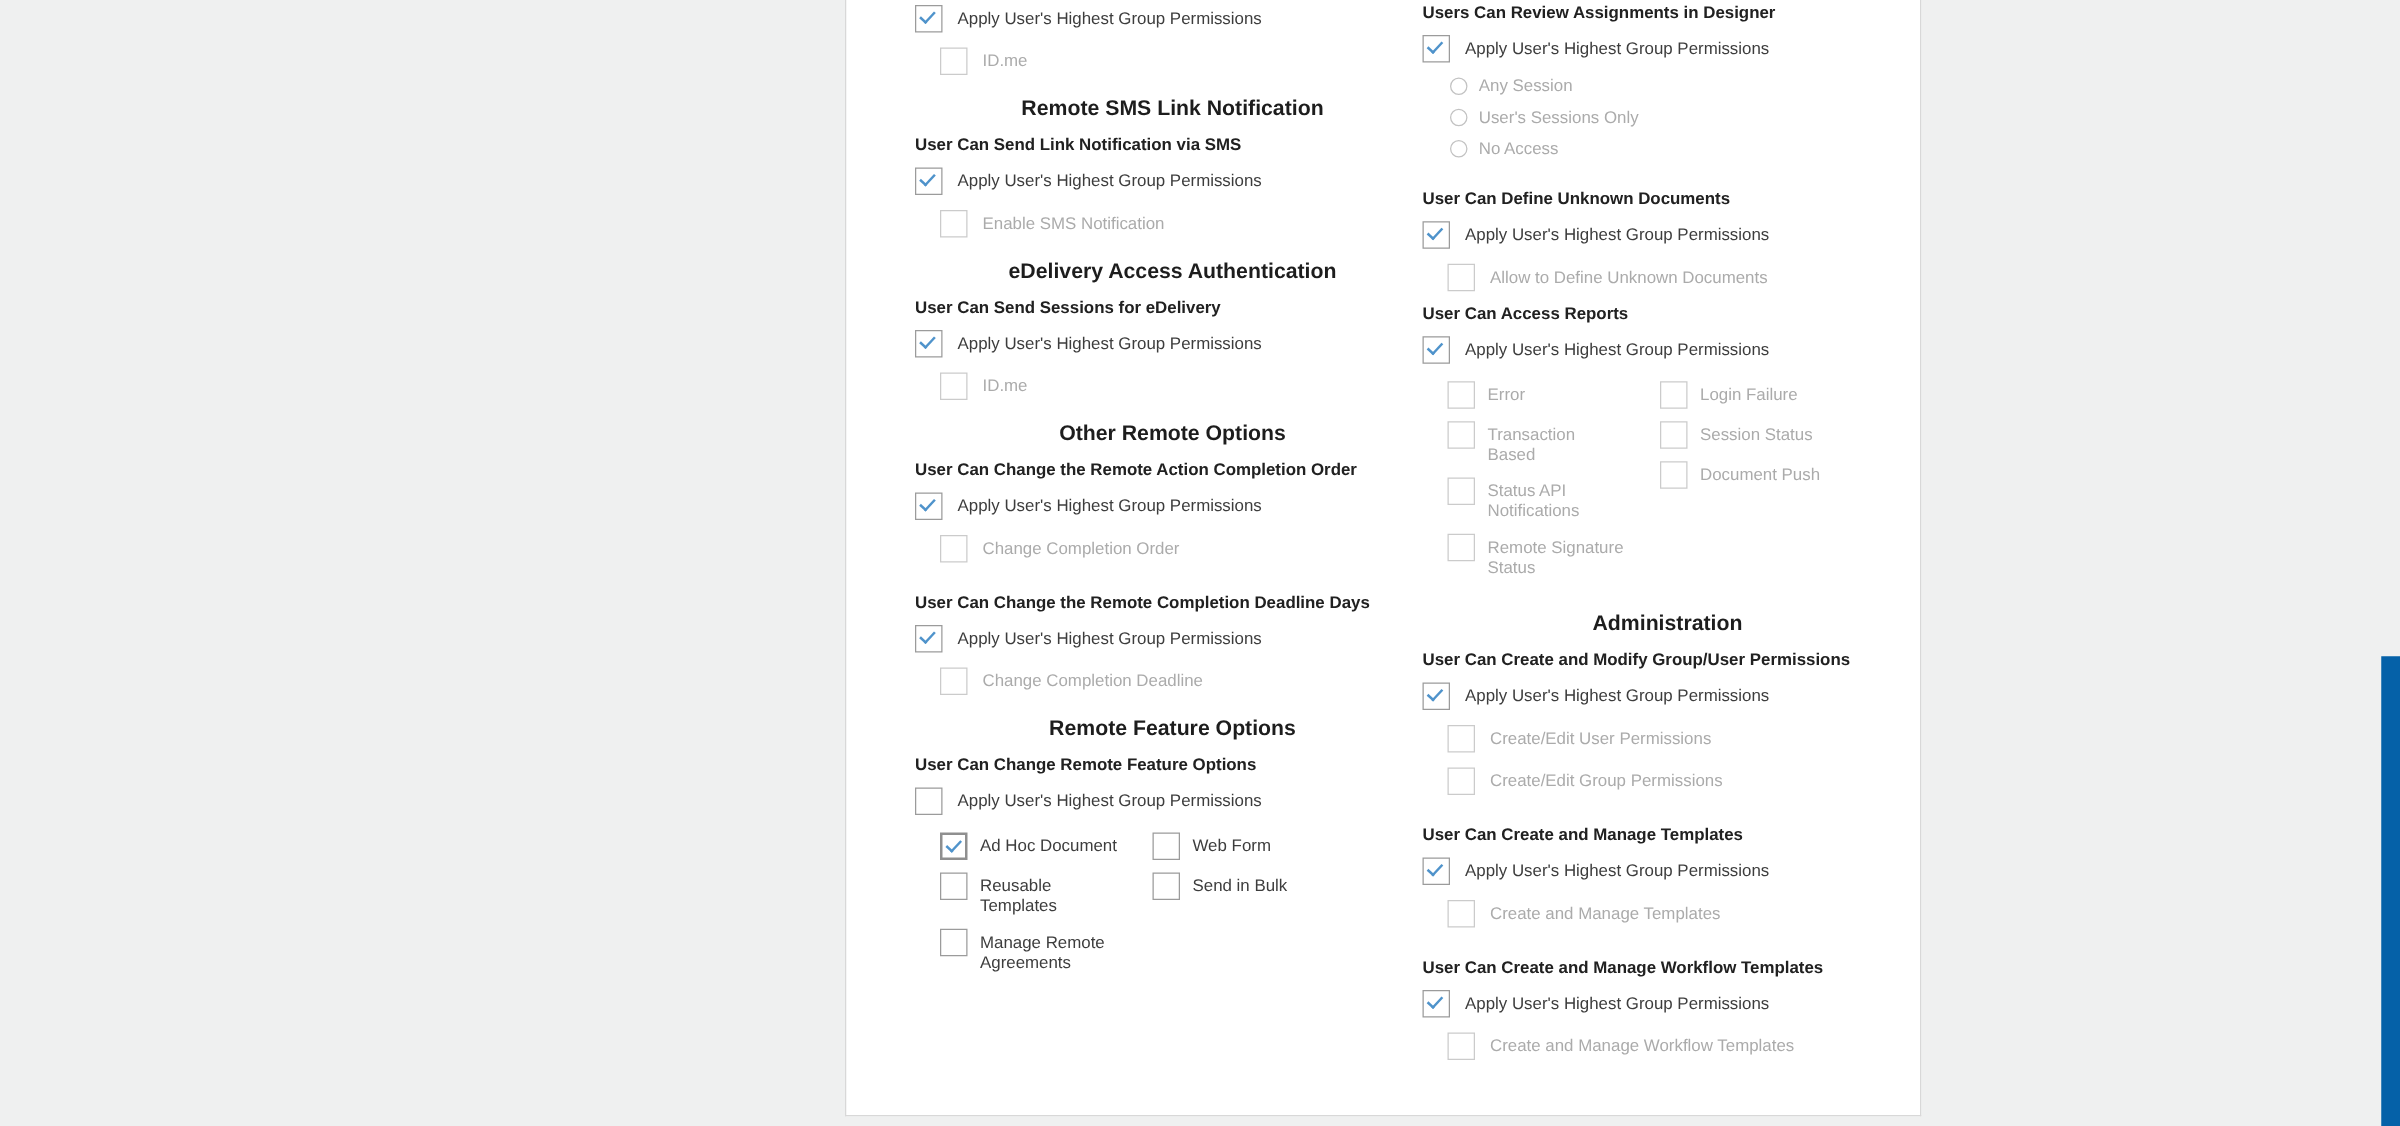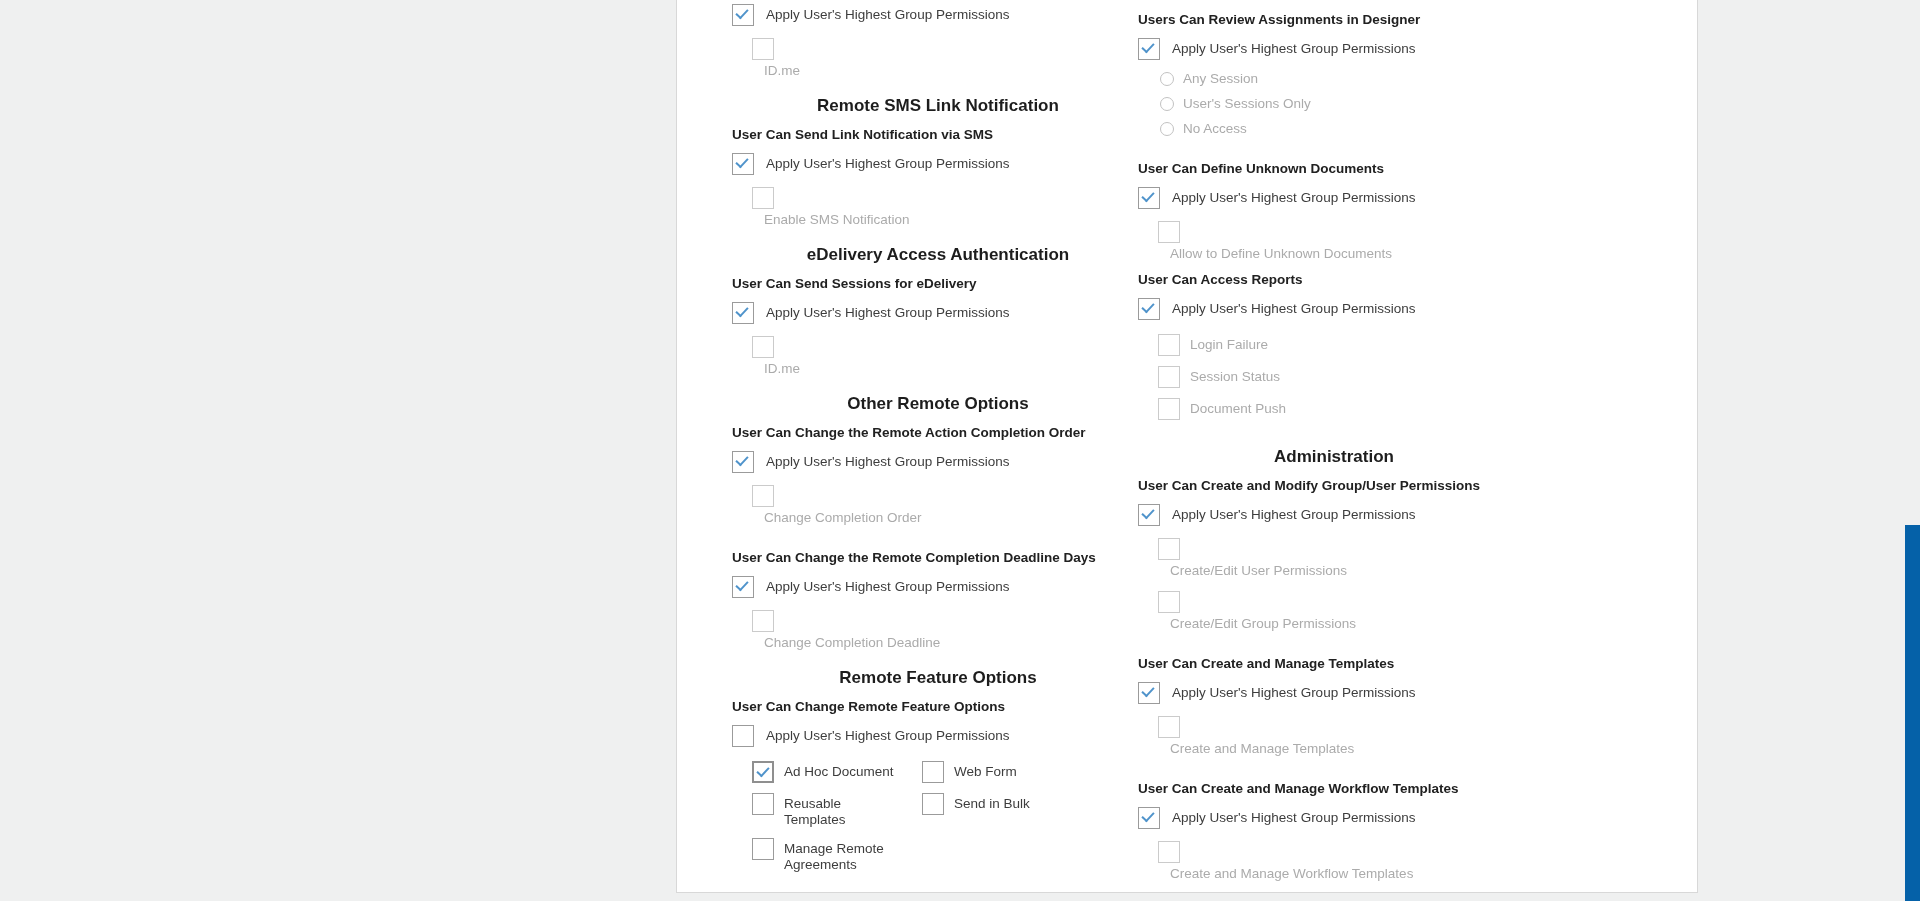--- a/index.html
+++ b/index.html
@@ -9,41 +9,41 @@
     --check:#4f93cb; --check-dis:#aac9e3; --radio-border:#c2c2c2; --scroll:#0561a8;
   }
   *{box-sizing:border-box;}
   html,body{margin:0;padding:0;}
   body{
     width:1920px;height:901px;position:relative;overflow:hidden;
     background:var(--page-bg);
     font-family:"Liberation Sans", sans-serif;
   }
   .panel{
-    position:absolute;left:676px;top:0;width:1022px;height:893px;
+    position:absolute;left:676px;top:0;width:861px;height:893px;
     background:var(--panel-bg);
     border:1px solid var(--panel-border);border-top:none;
   }
   .col{position:absolute;top:0;}
   .col-left{left:55px;width:412px;padding-top:4px;}
-  .col-right{left:461px;width:392px;padding-top:12px;}
+  .col-right{left:461px;width:392px;padding-top:2px;}
   .section{margin:0;}
   .sec-h{
     font-size:17px;line-height:22px;font-weight:bold;color:var(--heading);
     margin:16px 0 10px 0;
     text-align:center;
   }
   .section:first-child > .sec-h{margin-top:0;}
   .group + .group{margin-top:24px;}
   .group-title{
     font-size:13.5px;line-height:16px;font-weight:bold;color:var(--subheading);
     margin:0 0 10px 0;white-space:nowrap;
   }
   .row{display:flex;align-items:flex-start;margin-bottom:10px;}
-  .row.lvl2{margin-left:20px;margin-top:12px;flex-direction:column;}
+  .row.lvl2{margin-left:20px;margin-top:12px;}
   .cb{
     width:22px;height:22px;flex:none;background:#fff;position:relative;
     border:1px solid var(--cb-border);
   }
   .cb.disabled{border-color:var(--cb-border-dis);}
   .cb.focused{border:2px solid var(--cb-border-focus);}
   .cb .chk{display:none;}
   .cb.checked .chk{
     display:block;position:absolute;left:3px;top:4px;width:12px;height:7px;
     border-left:2px solid var(--check);border-bottom:2px solid var(--check);
@@ -231,20 +231,38 @@
           <div class="row lvl1">
             <span class="cb checked">
               <span class="chk"></span>
             </span>
             <span class="lbl">Apply User's Highest Group Permissions</span>
           </div>
           <div class="grid">
             <div class="grid-col">
               <div class="row">
                 <span class="cb disabled"></span>
+                <span class="lbl disabled">Error</span>
+              </div>
+              <div class="row">
+                <span class="cb disabled"></span>
+                <span class="lbl disabled">Transaction Based</span>
+              </div>
+              <div class="row">
+                <span class="cb disabled"></span>
+                <span class="lbl disabled">Status API Notifications</span>
+              </div>
+              <div class="row">
+                <span class="cb disabled"></span>
+                <span class="lbl disabled">Remote Signature Status</span>
+              </div>
+            </div>
+            <div class="grid-col">
+              <div class="row">
+                <span class="cb disabled"></span>
                 <span class="lbl disabled">Login Failure</span>
               </div>
               <div class="row">
                 <span class="cb disabled"></span>
                 <span class="lbl disabled">Session Status</span>
               </div>
               <div class="row">
                 <span class="cb disabled"></span>
                 <span class="lbl disabled">Document Push</span>
               </div>

